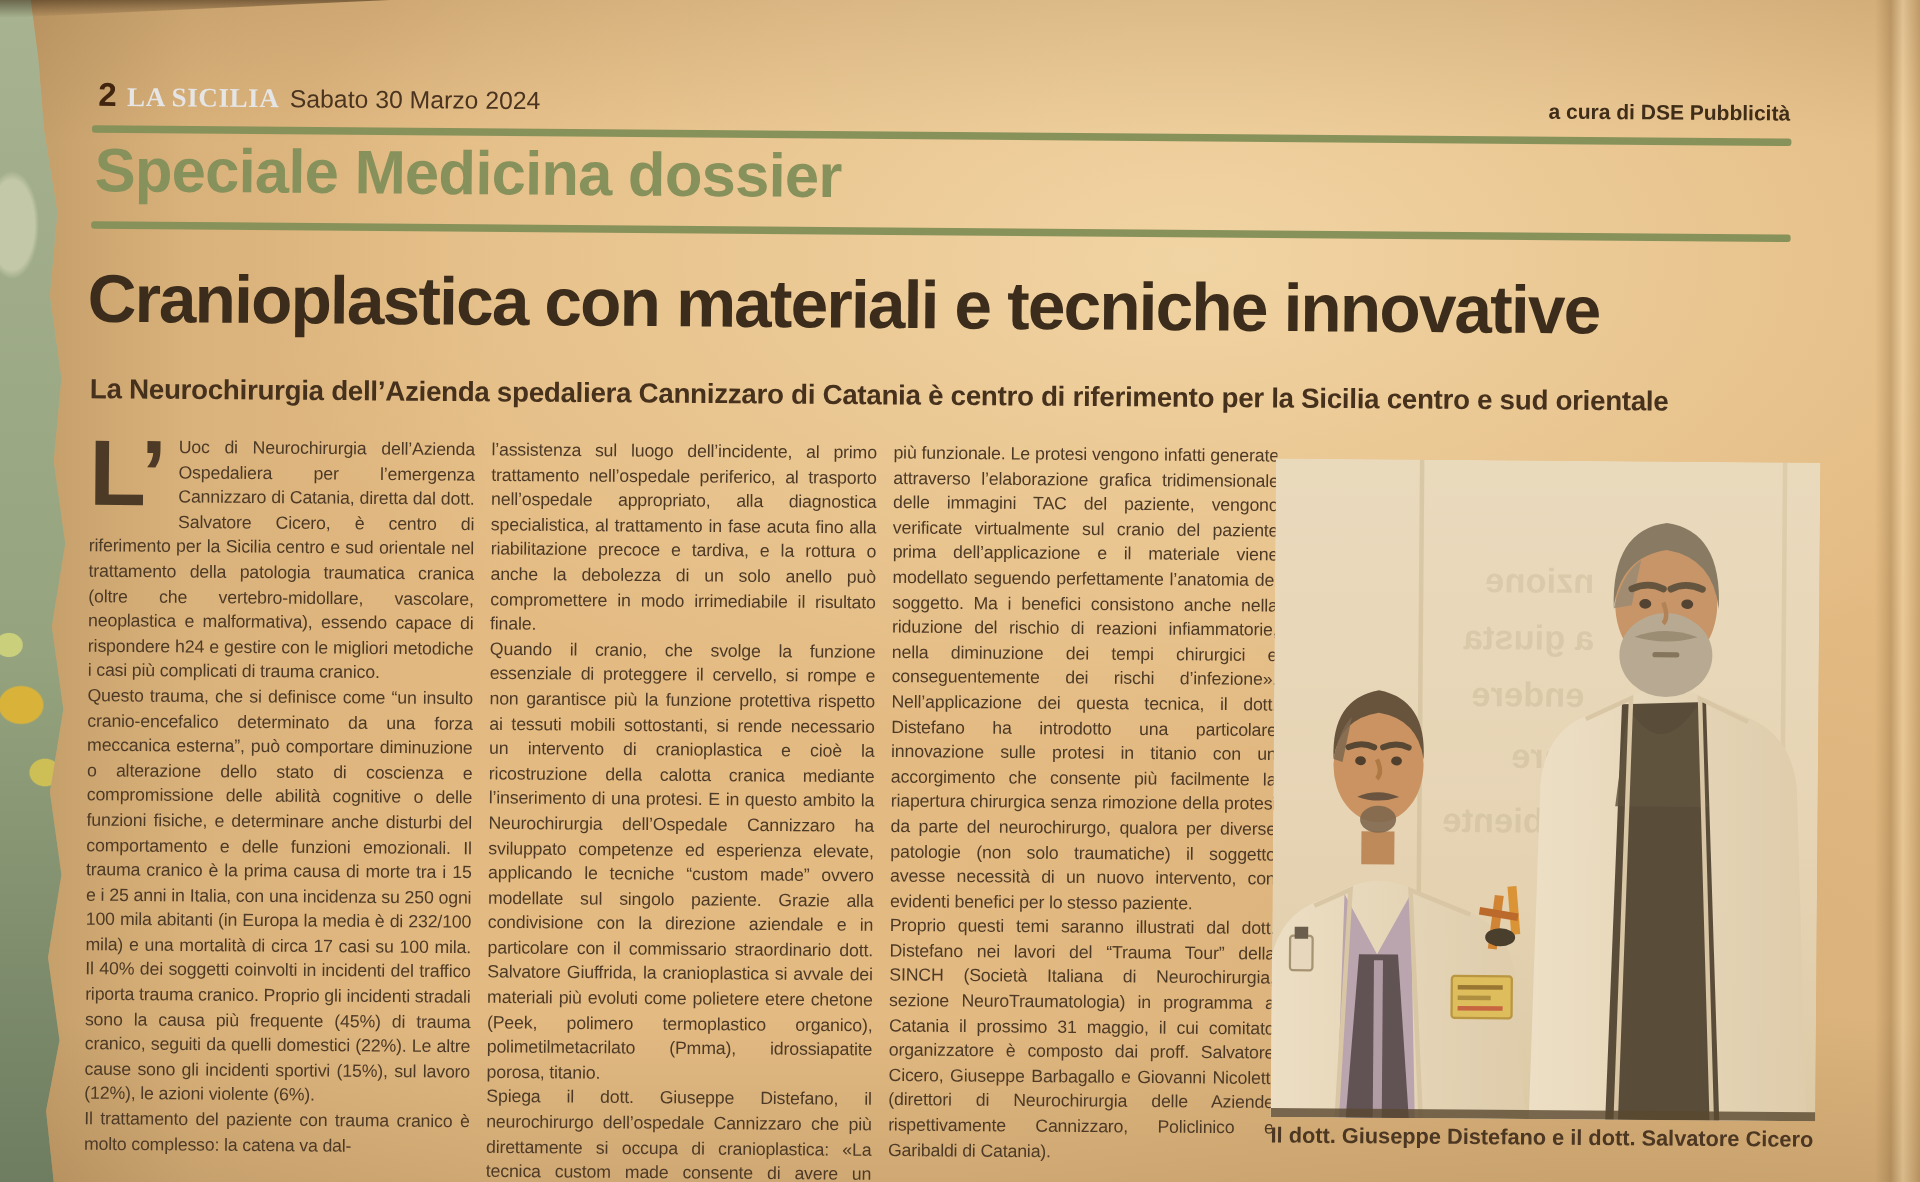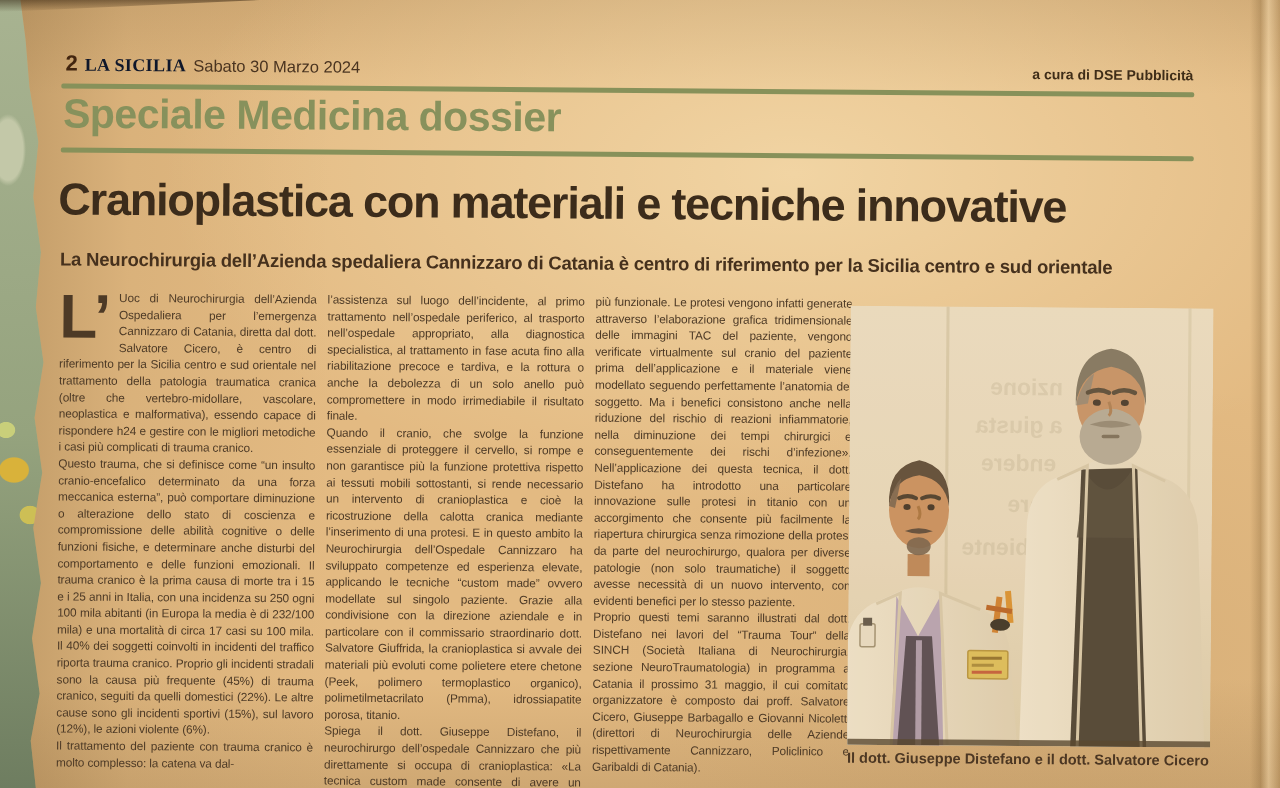--- a/index.html
+++ b/index.html
@@ -26,21 +26,21 @@
     background:linear-gradient(to bottom,rgba(45,28,10,.5),rgba(45,28,10,0));
     clip-path:polygon(0 0,100% 0,0 100%);}
   #right-crease{position:absolute;top:0;right:0;width:30px;height:100%;
     background:linear-gradient(90deg,rgba(90,60,20,0) 0%,rgba(90,60,20,.22) 35%,rgba(255,240,205,.28) 62%,rgba(90,60,20,.18) 100%);}
   #content{position:absolute;inset:0;transform:rotate(.45deg);transform-origin:40% 0;color:#4d3a26;}
 
   .masthead{position:absolute;top:50px;left:66px;right:86px;height:30px;}
   .mh-left{position:absolute;left:0;bottom:0;display:flex;align-items:baseline;gap:7px;}
   .page-no{font-size:22px;font-weight:800;color:#42250f;}
   .brand{font-family:"Liberation Serif",serif;font-size:18px;font-weight:700;
-         letter-spacing:.4px;color:#0f172a;}
+         letter-spacing:.4px;color:#e5e5e5;}
   .mh-date{font-size:16.5px;font-weight:500;color:#4a3420;}
   .mh-right{position:absolute;right:0;bottom:2px;font-size:14px;font-weight:700;color:#3f2d18;}
 
   .rule{position:absolute;left:62px;width:1133px;height:5px;background:#87915a;border-radius:2px;}
   #rule1{top:87px;} #rule2{top:151px;}
 
   .section-title{position:absolute;top:94px;left:64px;font-size:41px;font-weight:700;
     letter-spacing:-.5px;color:#87915c;}
 
   .headline{position:absolute;top:177px;left:60px;width:1170px;font-size:45px;font-weight:700;

